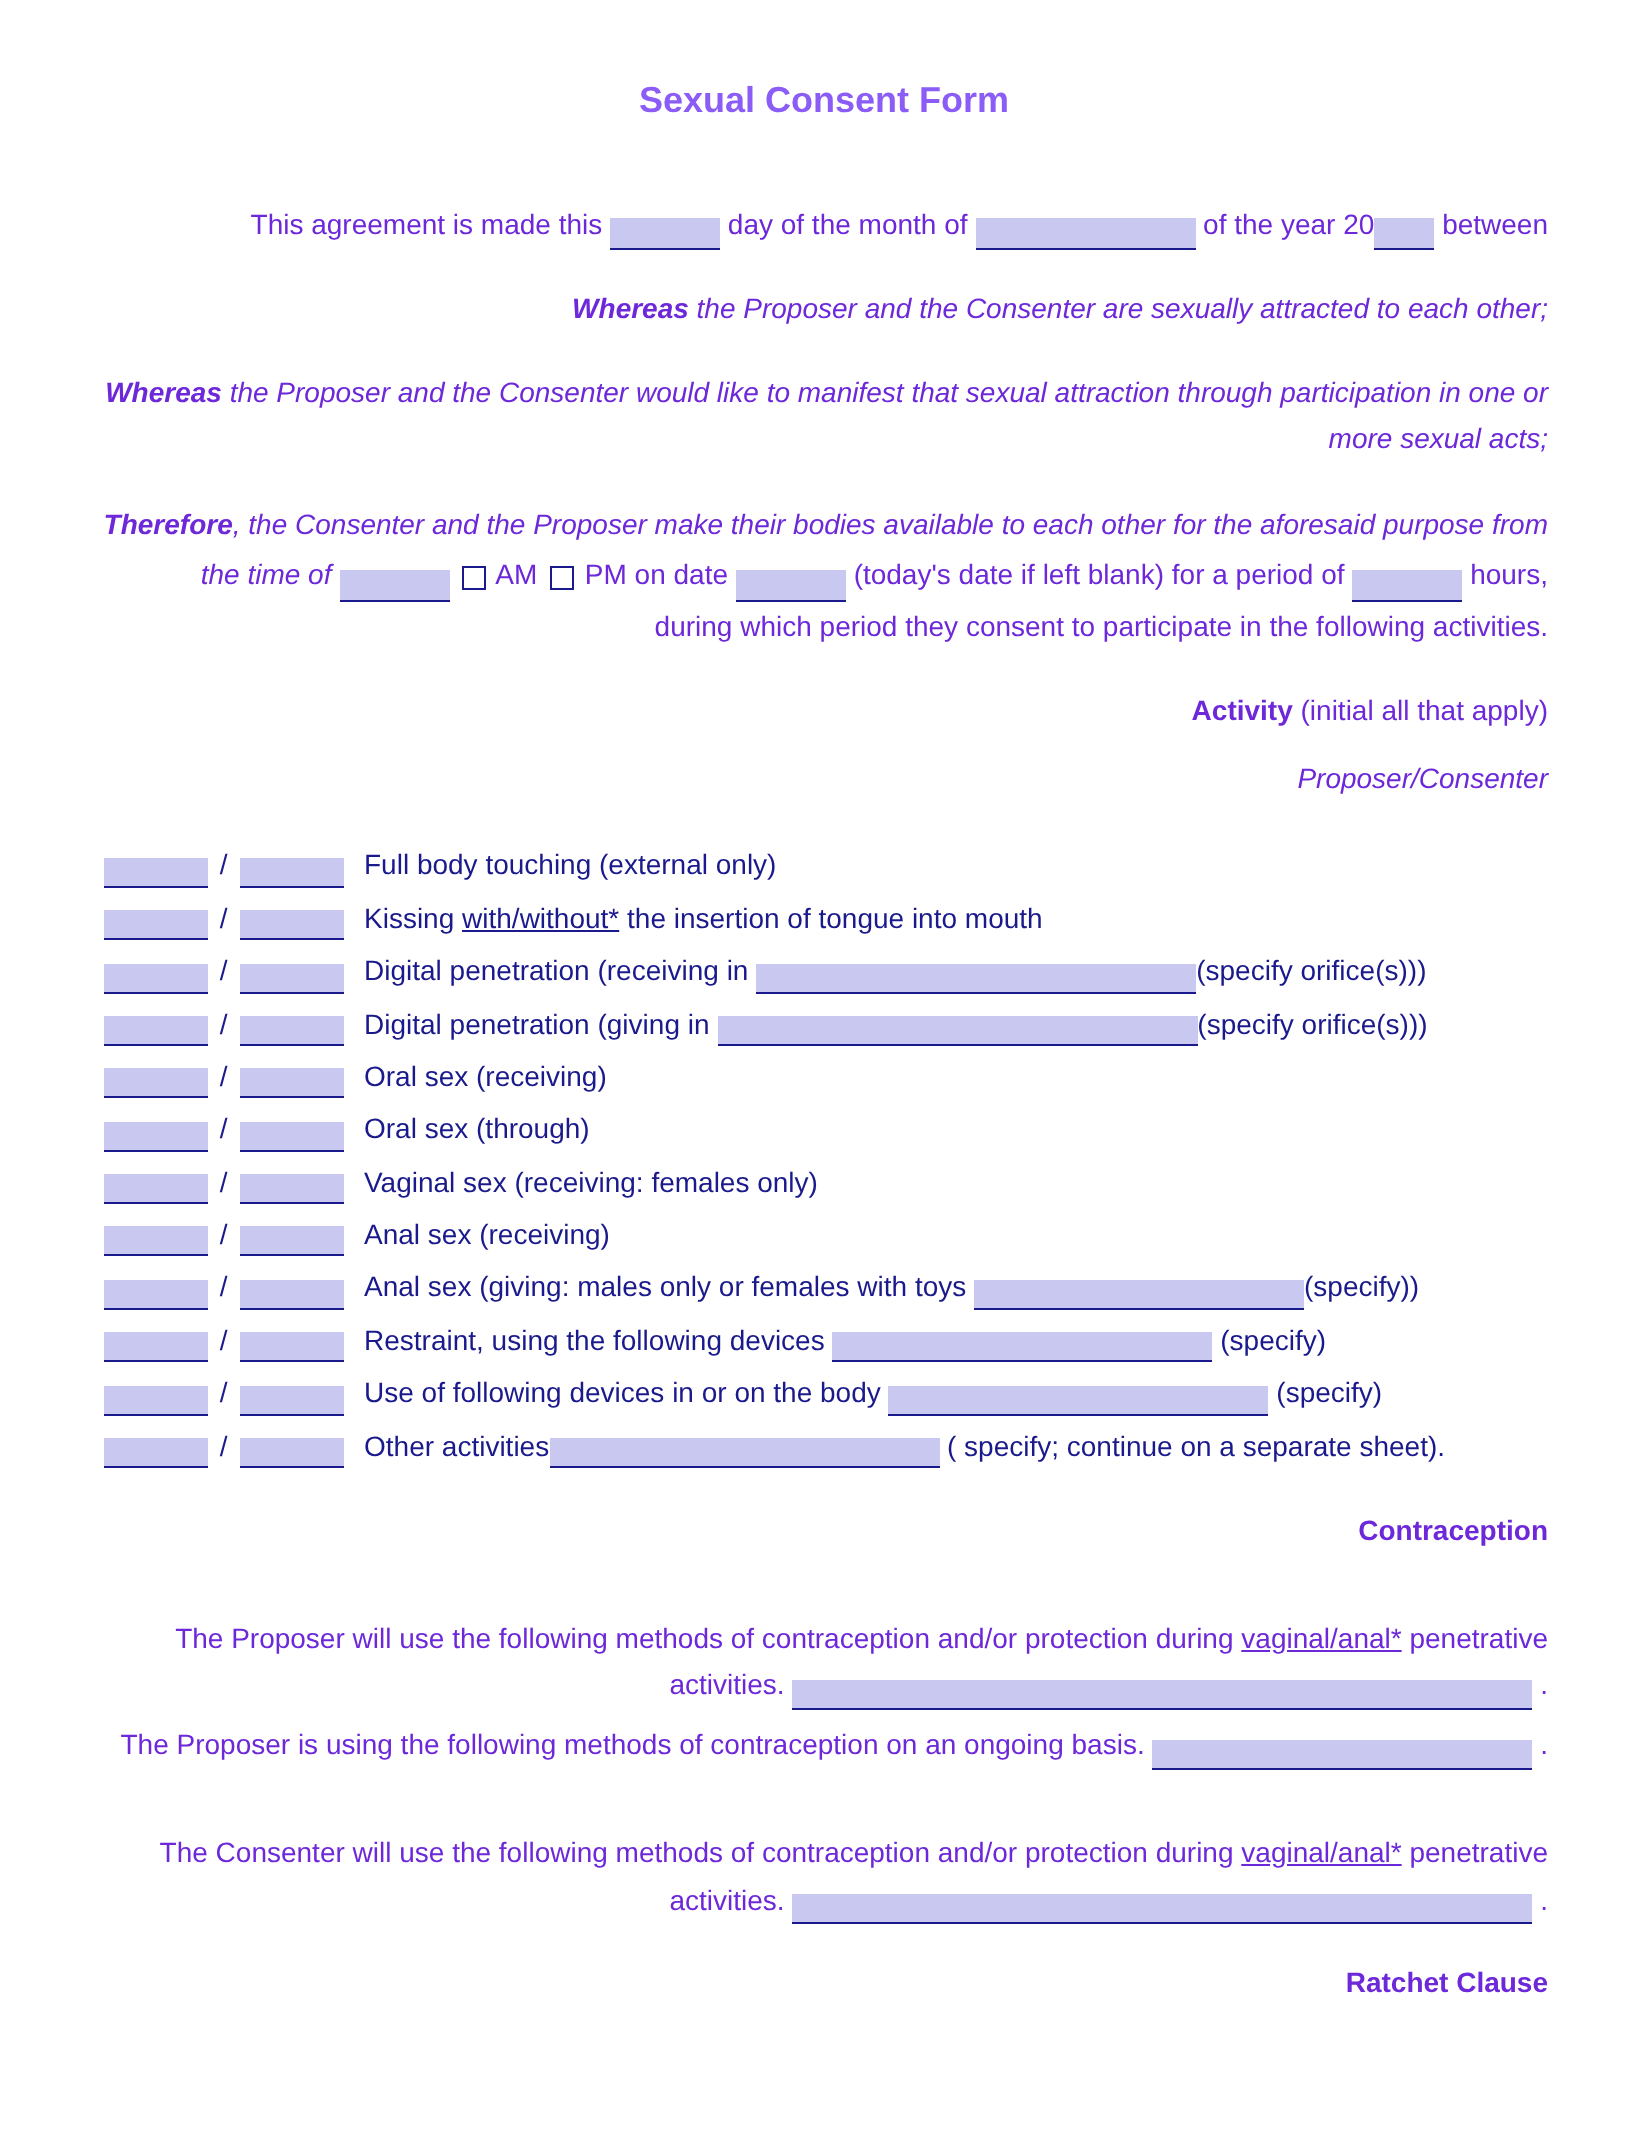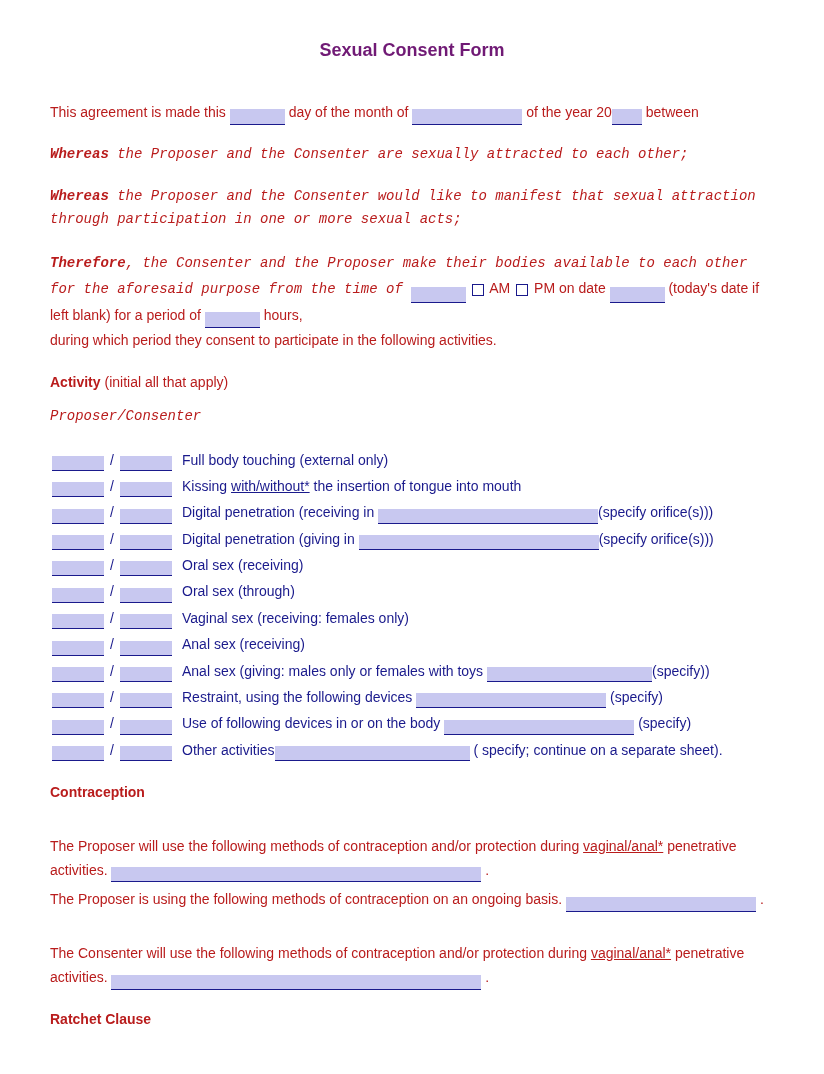--- a/index.html
+++ b/index.html
@@ -9,21 +9,21 @@
       color: #1a1a8c;
       background: #fff;
       padding: 40px 50px;
       max-width: 824px;
       margin: 0 auto;
     }
     h1 {
       text-align: center;
       font-size: 18px;
       font-weight: bold;
-      color: #701a75;
+      color: #8b5cf6;
       margin-bottom: 40px;
     }
     .section {
       margin-bottom: 18px;
       line-height: 1.7;
     }
     .inline-field {
       display: inline-block;
       background-color: #c8c8f0;
       border-bottom: 1.5px solid #1a1a8c;
@@ -32,23 +32,24 @@
       vertical-align: bottom;
     }
     .field-sm { min-width: 55px; }
     .field-md { min-width: 110px; }
     .field-lg { min-width: 170px; }
     .field-xl { min-width: 220px; }
     .field-year { min-width: 30px; }
     p {
       margin-bottom: 10px;
       line-height: 1.7;
-      color: #b91c1c;
-    }
-    .italic { font-style: italic; font-family: Liberation Mono, monospace; }
+      color: #6d28d9;
+      text-align: right;
+    }
+    .italic { font-style: italic; }
     .activity-table {
       width: 100%;
       border-collapse: collapse;
       margin-bottom: 10px;
     }
     .activity-table td {
       padding: 2px 2px;
       vertical-align: middle;
       color: #1a1a8c;
       font-size: 14px;

